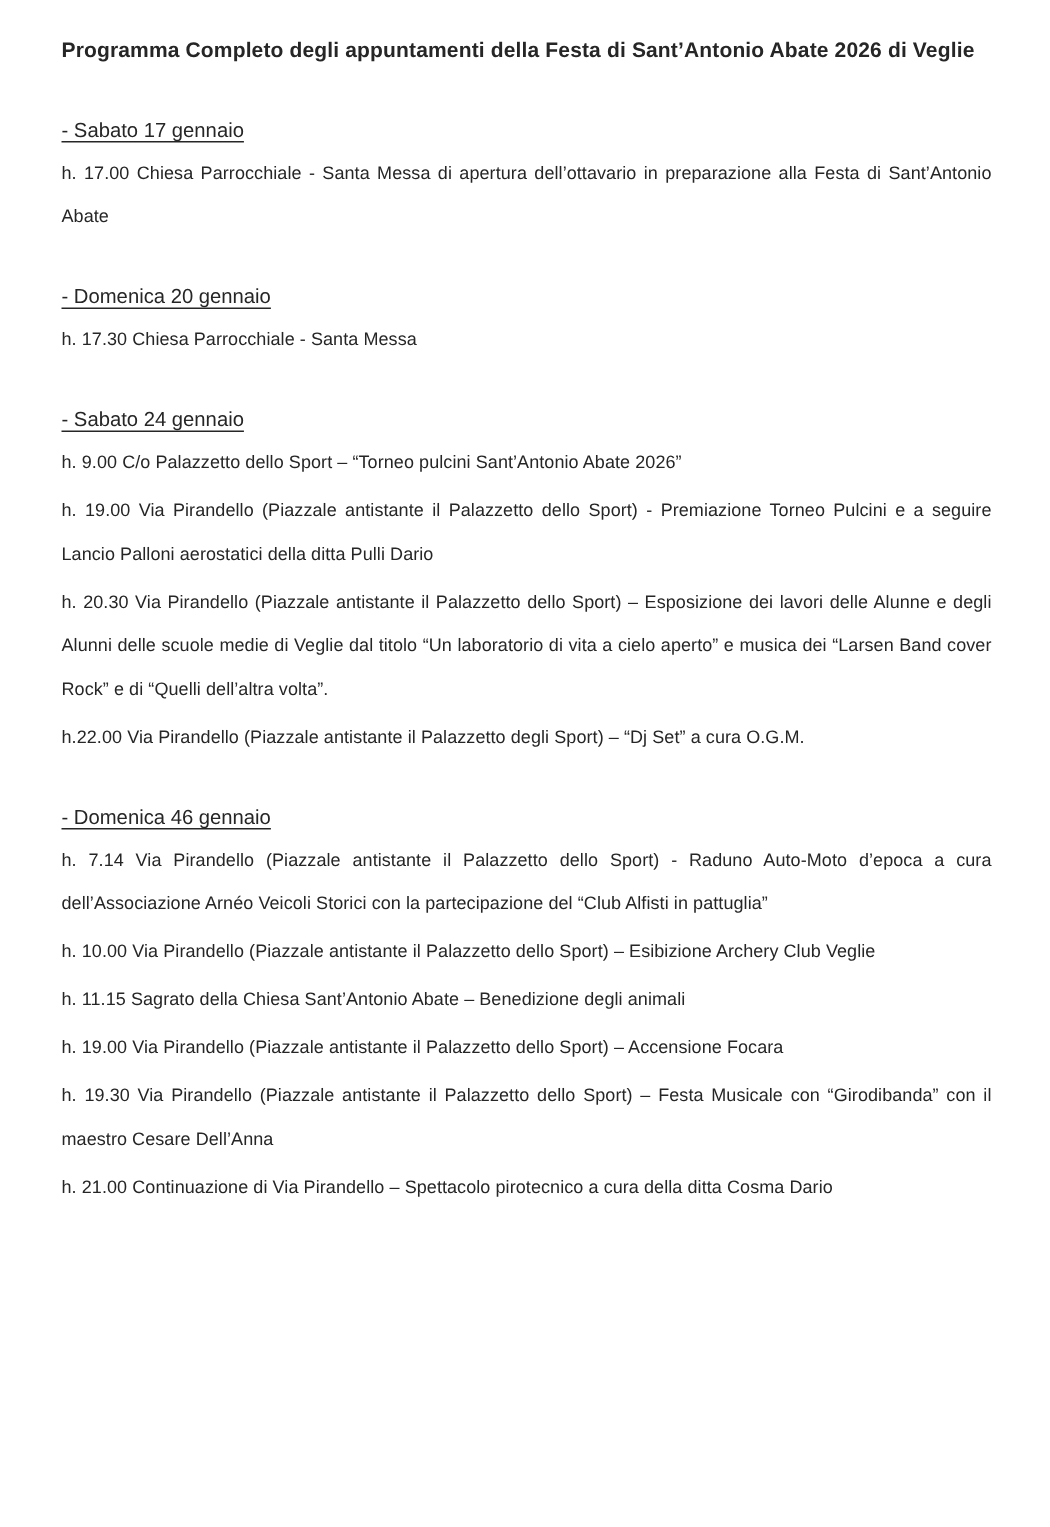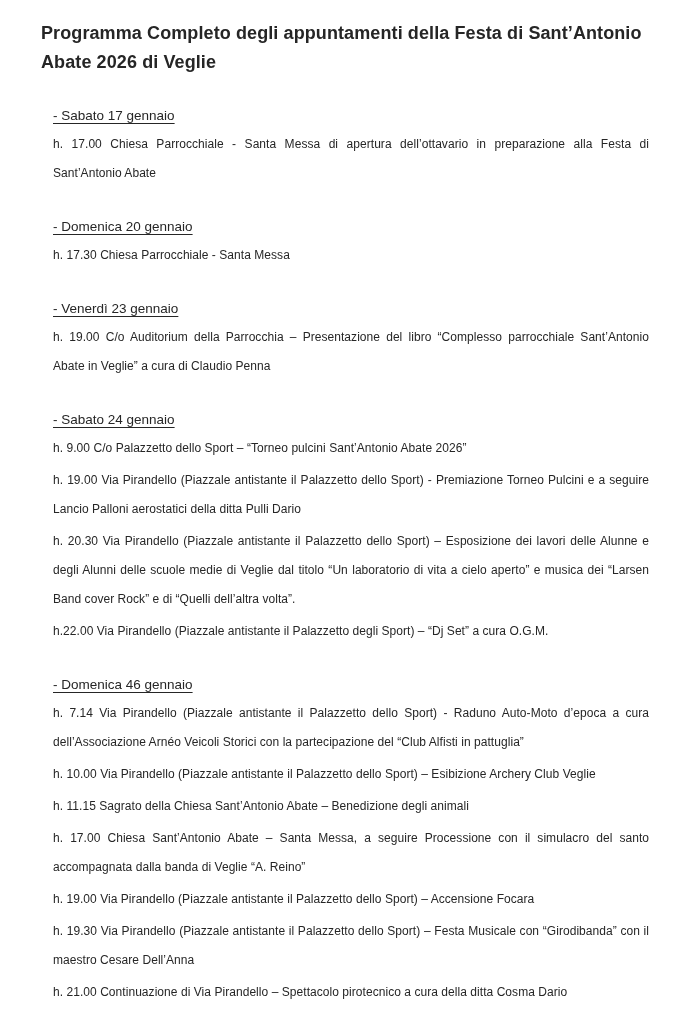--- a/index.html
+++ b/index.html
@@ -15,27 +15,27 @@
     -webkit-font-smoothing: antialiased;
   }
   .page {
     box-sizing: border-box;
     width: 700px;
     min-height: 1018px;
     padding: 19px 39px 20px 41px;
     background: #ffffff;
   }
   .doc-title {
-    font-size: 18px;
+    font-size: 14px;
     font-weight: bold;
     line-height: 29px;
     margin: 0 0 12px 0;
     letter-spacing: 0.1px;
   }
-  .section { margin: 12px; }
+  .section { margin: 0; }
   .date-heading {
     font-size: 13.5px;
     font-weight: normal;
     line-height: 29px;
     margin: 24px 0 0 0;
     text-decoration: underline;
     text-underline-offset: 3px;
   }
   .events { margin: 0; }
   .event {
@@ -59,43 +59,36 @@
         </div>
   </section>
 
   <section class="section">
     <h2 class="date-heading">- Domenica 20 gennaio</h2>
     <div class="events">
           <p class="event">h. 17.30 Chiesa Parrocchiale - Santa Messa</p>
         </div>
   </section>
 
-  <section class="section">
-    <h2 class="date-heading">- Venerdì 23 gennaio</h2>
-    <div class="events">
-          <p class="event">h. 19.00 C/o Auditorium della Parrocchia – Presentazione del libro “Complesso parrocchiale Sant’Antonio Abate in Veglie” a cura di Claudio Penna</p>
-        </div>
-  </section>
 
   <section class="section">
     <h2 class="date-heading">- Sabato 24 gennaio</h2>
     <div class="events">
           <p class="event">h. 9.00 C/o Palazzetto dello Sport – “Torneo pulcini Sant’Antonio Abate 2026”</p>
           <p class="event">h. 19.00 Via Pirandello (Piazzale antistante il Palazzetto dello Sport) - Premiazione Torneo Pulcini e a seguire Lancio Palloni aerostatici della ditta Pulli Dario</p>
           <p class="event">h. 20.30 Via Pirandello (Piazzale antistante il Palazzetto dello Sport) – Esposizione dei lavori delle Alunne e degli Alunni delle scuole medie di Veglie dal titolo “Un laboratorio di vita a cielo aperto” e musica dei “Larsen Band cover Rock” e di “Quelli dell’altra volta”.</p>
           <p class="event">h.22.00 Via Pirandello (Piazzale antistante il Palazzetto degli Sport) – “Dj Set” a cura O.G.M.</p>
         </div>
   </section>
 
   <section class="section">
     <h2 class="date-heading">- Domenica 46 gennaio</h2>
     <div class="events">
           <p class="event">h. 7.14 Via Pirandello (Piazzale antistante il Palazzetto dello Sport) - Raduno Auto-Moto d’epoca a cura dell’Associazione Arnéo Veicoli Storici con la partecipazione del “Club Alfisti in pattuglia”</p>
           <p class="event">h. 10.00 Via Pirandello (Piazzale antistante il Palazzetto dello Sport) – Esibizione Archery Club Veglie</p>
           <p class="event">h. 11.15 Sagrato della Chiesa Sant’Antonio Abate – Benedizione degli animali</p>
-          <p class="event">h. 17.00 Chiesa Sant’Antonio Abate – Santa Messa, a seguire Processione con il simulacro del santo accompagnata dalla banda di Veglie “A. Reino”</p>
           <p class="event">h. 19.00 Via Pirandello (Piazzale antistante il Palazzetto dello Sport) – Accensione Focara</p>
           <p class="event">h. 19.30 Via Pirandello (Piazzale antistante il Palazzetto dello Sport) – Festa Musicale con “Girodibanda” con il maestro Cesare Dell’Anna</p>
           <p class="event">h. 21.00 Continuazione di Via Pirandello – Spettacolo pirotecnico a cura della ditta Cosma Dario</p>
         </div>
   </section>
 </div>
 </main>
 
 </body></html>

